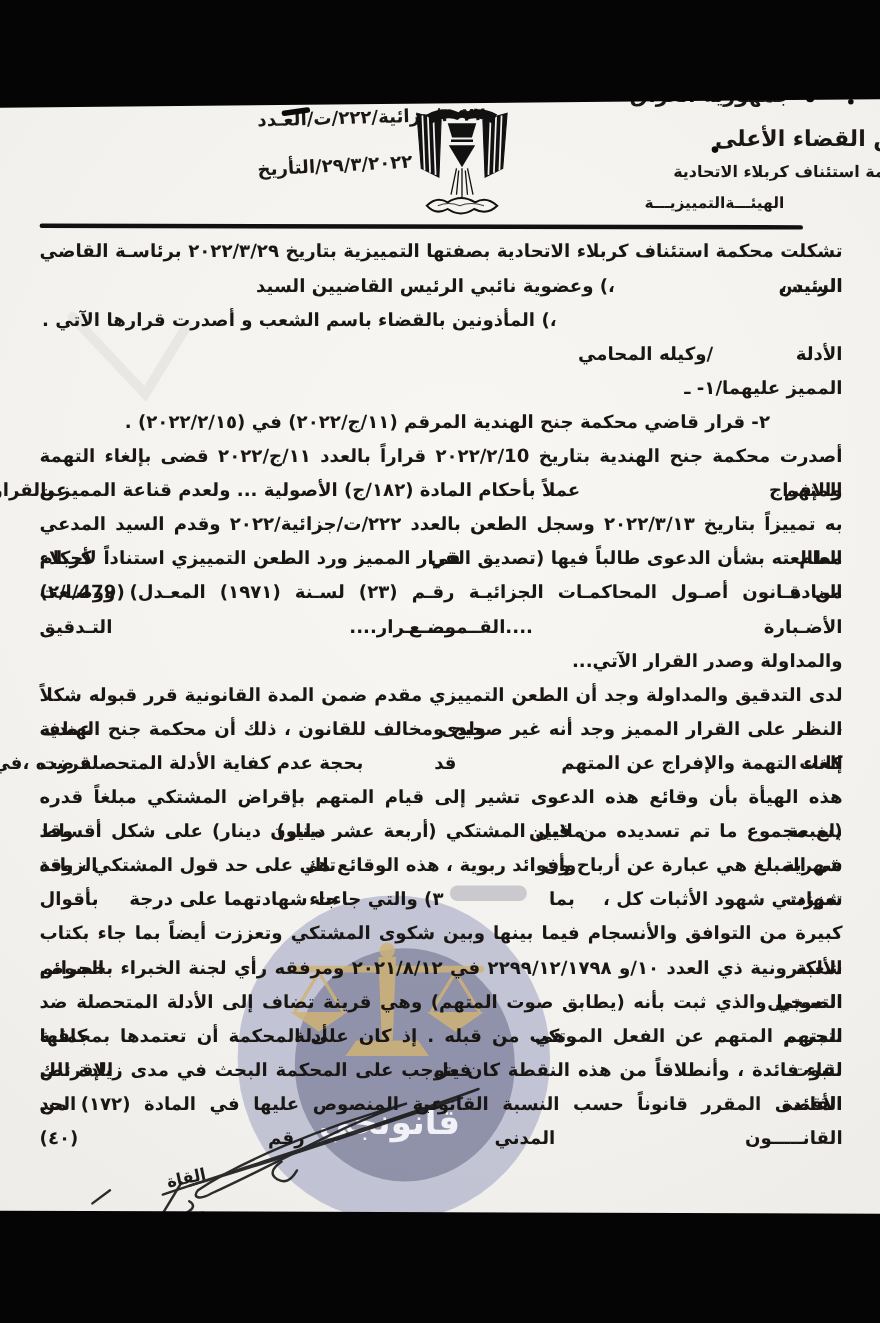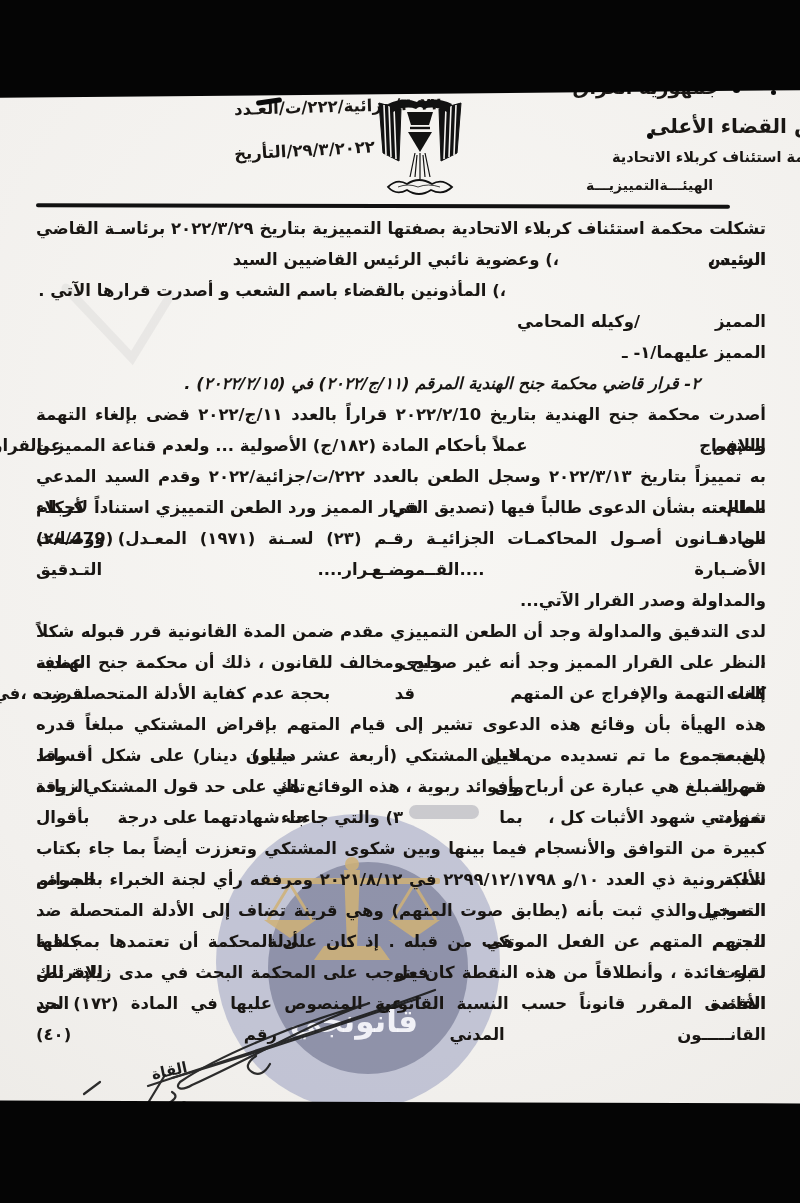--- a/index.html
+++ b/index.html
@@ -24,21 +24,21 @@
   .speck{position:absolute;background:#0a0a0a;border-radius:50%;z-index:3;}
   
   #emblem{position:absolute;top:95px;left:374px;z-index:3;}
   
   #body-text{position:absolute;top:213px;left:36px;width:730px;direction:rtl;z-index:4;
              color:#191613;font-weight:bold;font-size:16.5px;}
   .bl{height:31px;line-height:31px;white-space:nowrap;overflow:visible;}
   .j{text-align:justify;text-align-last:justify;white-space:normal;}
   .rr{text-align:right;}
   .ctr{text-align:center;letter-spacing:.5px;}
-  .ind{padding-right:66px;font-style:italic;}
+  .ind{padding-right:66px;}
   .gap{display:inline-block;height:8px;position:relative;}
   .g75{width:75px;} .g150{width:150px;} .g185{width:185px;} .g180{width:180px;}
   .g145{width:145px;} .g260{width:260px;}
   .smudge{position:absolute;left:6px;top:-10px;width:70px;height:14px;background:#b3b4bb;
           opacity:.65;border-radius:7px;}
   
   #watermark{position:absolute;top:812px;left:214px;width:290px;height:300px;z-index:2;}
   #wm-text{position:absolute;top:1003px;left:240px;width:228px;text-align:center;z-index:2;
            direction:rtl;font-size:31px;font-weight:bold;color:rgba(252,252,255,.9);
            letter-spacing:1px;}
@@ -100,21 +100,21 @@
       <path d="M24,92 Q34,88 44,92 Q54,88 66,92" stroke-width="1" opacity=".8"></path>
     </g>
   </svg>
 
   <div id="rule"></div>
 
   <div id="body-text">
     <div class="bl j"><span>تشكلت محكمة استئناف كربلاء الاتحادية بصفتها التمييزية بتاريخ ٢٠٢٢/٣/٢٩ برئاسـة القاضي الرئيس</span></div>
     <div class="bl rr"><span>السيد ،</span><span class="gap g150"></span><span>،) وعضوية نائبي الرئيس القاضيين السيد</span></div>
     <div class="bl rr"><span class="gap g260"></span><span>،) المأذونين بالقضاء باسم الشعب و أصدرت قرارها الآتي .</span></div>
-    <div class="bl rr"><span>المميز</span><span class="gap g75"></span><span>/وكيله المحامي</span></div>
+    <div class="bl rr"><span>الأدلة</span><span class="gap g75"></span><span>/وكيله المحامي</span></div>
     <div class="bl rr"><span>المميز عليهما/١- ـ</span></div>
     <div class="bl rr ind"><span>٢- قرار قاضي محكمة جنح الهندية المرقم (١١/ج/٢٠٢٢) في (٢٠٢٢/٢/١٥) .</span></div>
     <div class="bl j"><span>أصدرت محكمة جنح الهندية بتاريخ ٢٠٢٢/٢/10 قراراً بالعدد ١١/ج/٢٠٢٢ قضى بإلغاء التهمة والإفراج عن</span></div>
     <div class="bl rr"><span>المتهم</span><span class="gap g185"></span><span>عملاً بأحكام المادة (١٨٢/ج) الأصولية ... ولعدم قناعة المميز بالقرار هذا فقد طعن</span></div>
     <div class="bl j"><span>به تمييزاً بتاريخ ٢٠٢٢/٣/١٣ وسجل الطعن بالعدد ٢٢٢/ت/جزائية/٢٠٢٢ وقدم السيد المدعي العام في كربلاء</span></div>
     <div class="bl j"><span>مطالعته بشأن الدعوى طالباً فيها (تصديق القرار المميز ورد الطعن التمييزي استناداً لأحكام المادة (479/ا/٢)</span></div>
     <div class="bl j"><span>من قـانون أصـول المحاكمـات الجزائيـة رقـم (٢٣) لسـنة (١٩٧١) المعـدل) ووضـعت الأضـبارة موضـع التـدقيق</span></div>
     <div class="bl ctr"><span>....القــــــــــــرار....</span></div>
     <div class="bl rr"><span>والمداولة وصدر القرار الآتي...</span></div>
     <div class="bl j"><span>لدى التدقيق والمداولة وجد أن الطعن التمييزي مقدم ضمن المدة القانونية قرر قبوله شكلاً ، ولدى عطف</span></div>

